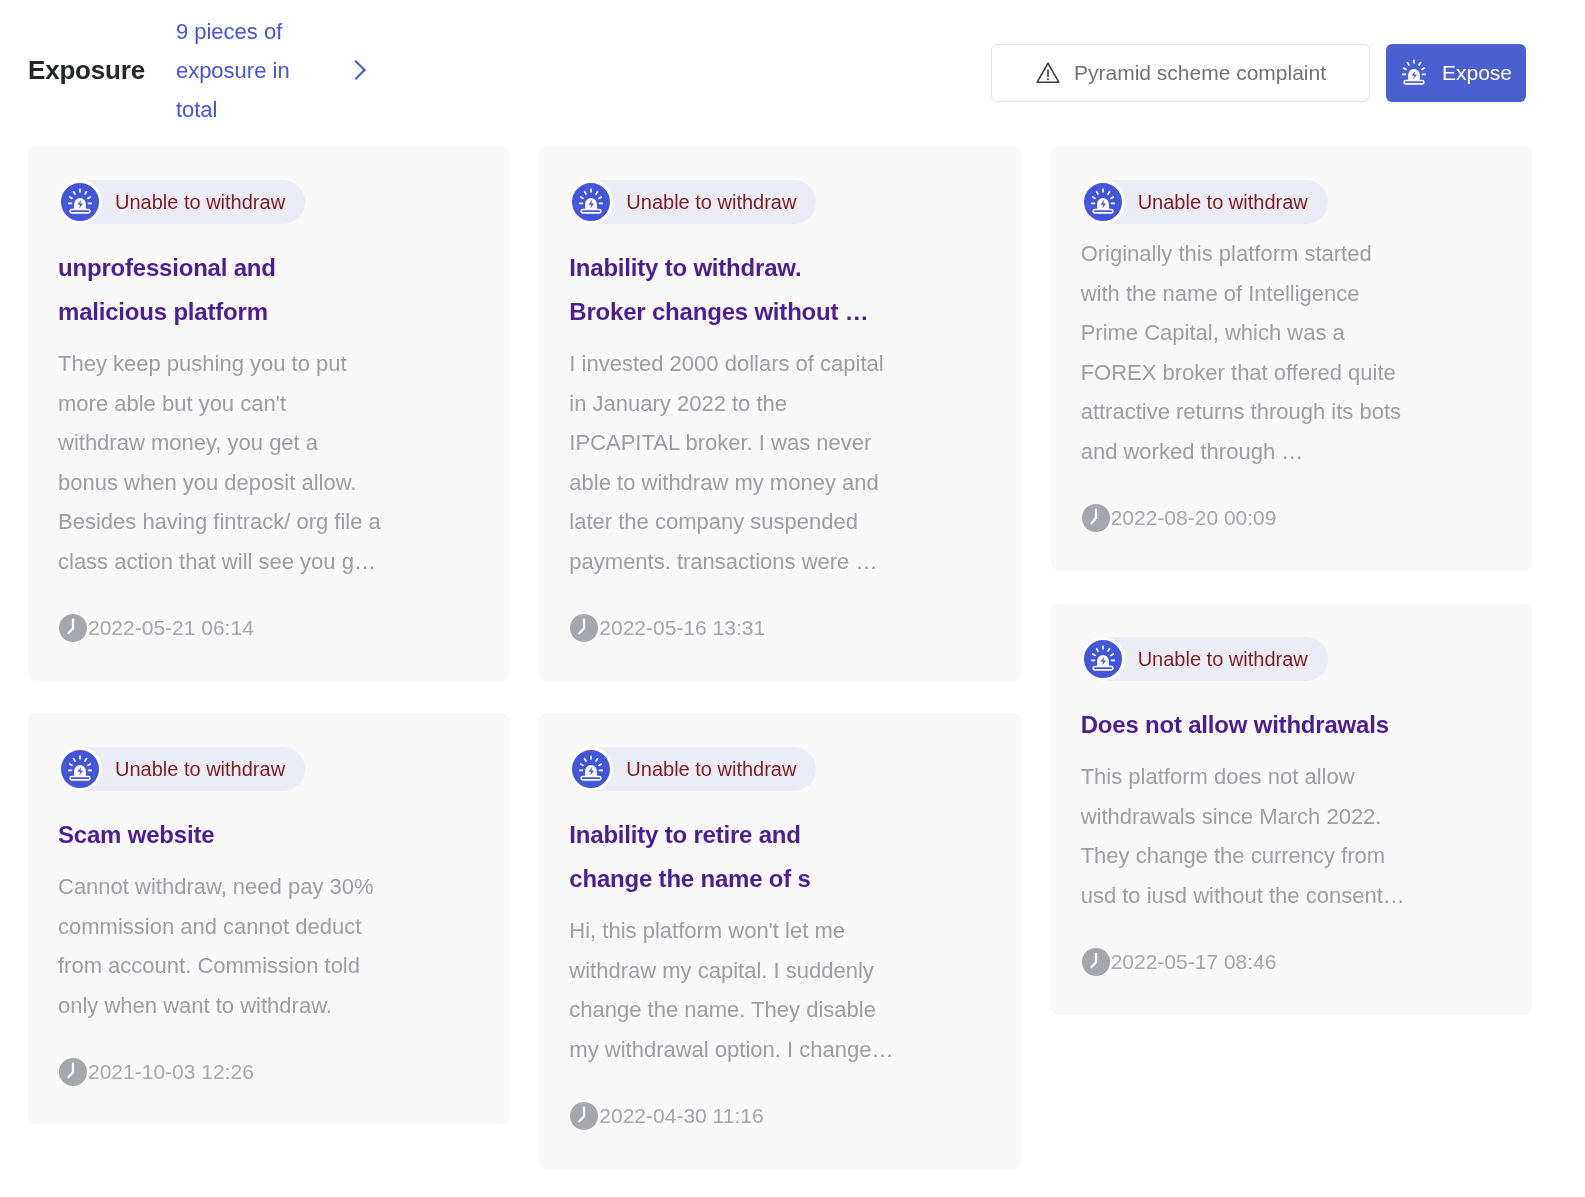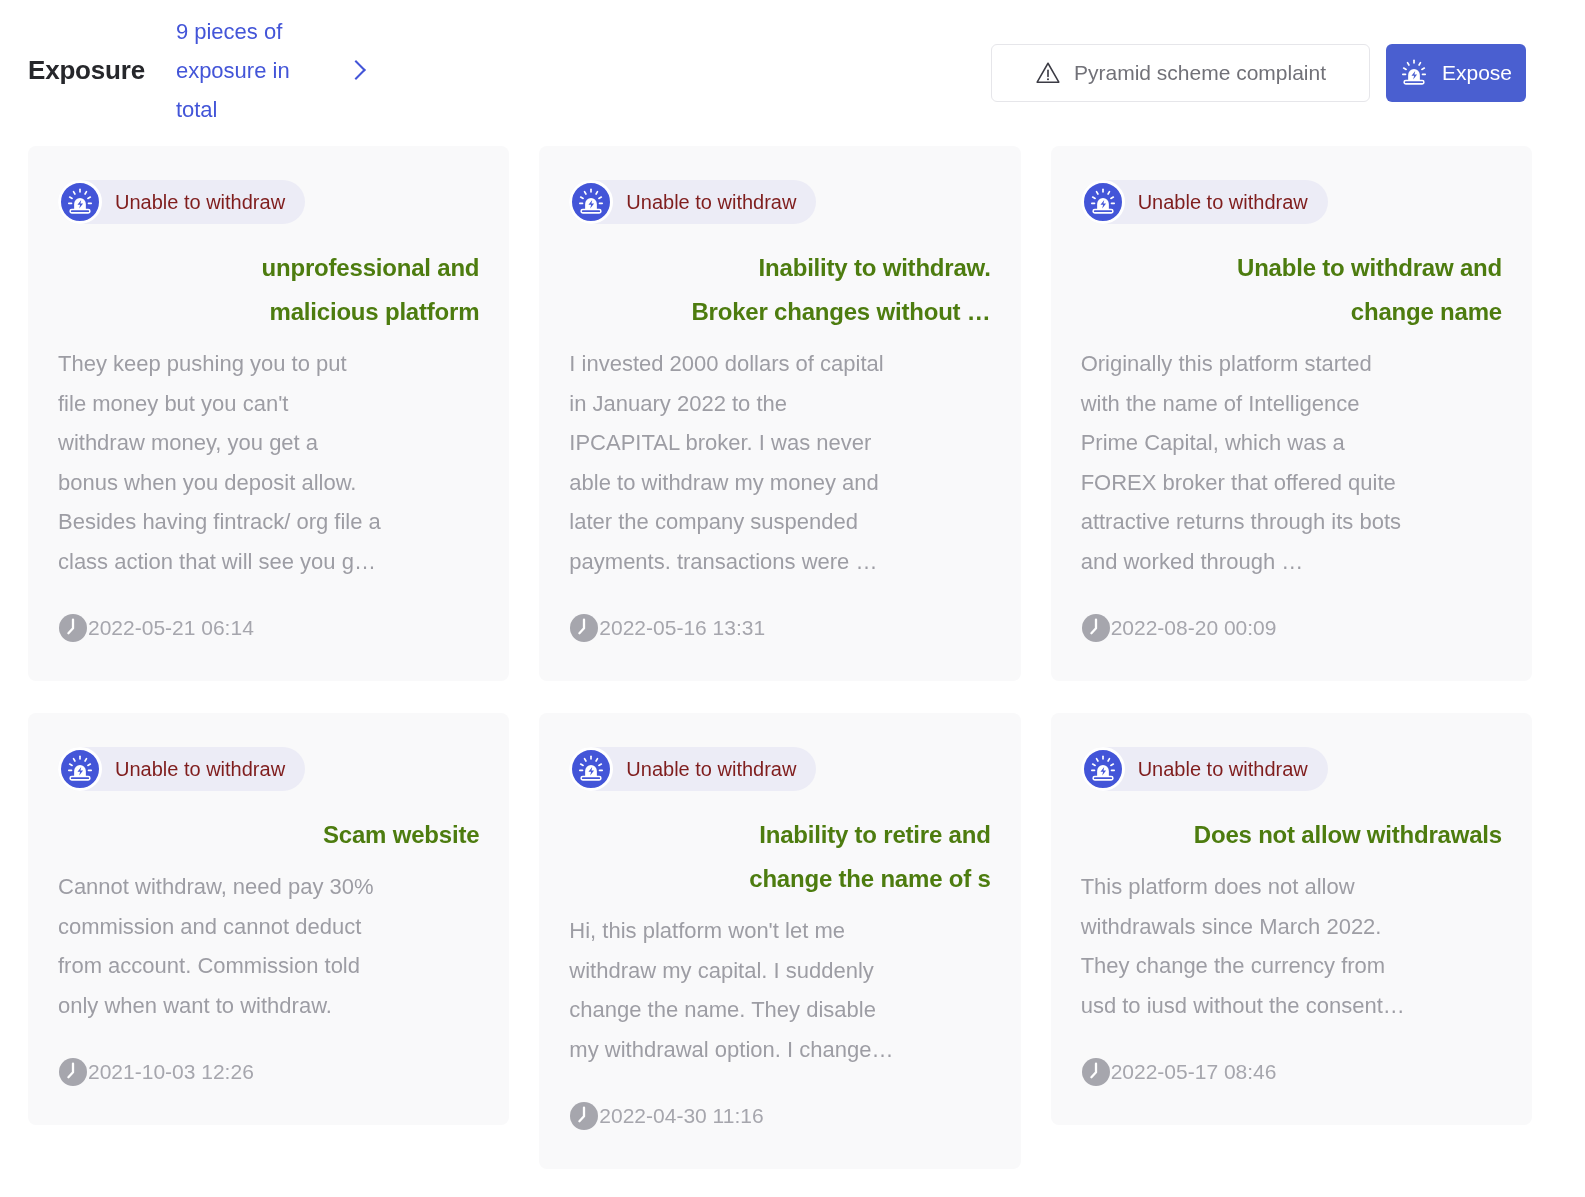--- a/index.html
+++ b/index.html
@@ -161,25 +161,24 @@
     font-size: 20px;
     color: #7f1d1d;
     white-space: nowrap;
   }
 
   .card-title {
     margin-top: 22px;
     font-size: 24px;
     font-weight: bold;
     line-height: 44px;
-    color: #4d7c0f;
+    color: #4c1d95;
     letter-spacing: -0.2px;
     white-space: nowrap;
     overflow: visible;
-    text-align: right;
   }
   .card-title .tl { display: block; }
 
   .card-body {
     margin-top: 10px;
     font-size: 22px;
     line-height: 39.5px;
     color: #9d9da4;
   }
   .card-body .bl { display: block; white-space: nowrap; }
@@ -267,21 +266,21 @@
 </svg>
           </span>
       <span class="badge-label">Unable to withdraw</span>
     </div>
     <div class="card-title">
           <span class="tl">unprofessional and</span>
           <span class="tl">malicious platform</span>
         </div>
     <div class="card-body">
           <span class="bl">They keep pushing you to put</span>
-          <span class="bl">file money but you can't</span>
+          <span class="bl">more able but you can't</span>
           <span class="bl">withdraw money, you get a</span>
           <span class="bl">bonus when you deposit allow.</span>
           <span class="bl">Besides having fintrack/ org file a</span>
           <span class="bl">class action that will see you g…</span>
         </div>
     <div class="card-footer">
       <span>
 <svg class="clock-icon" viewBox="0 0 30 30">
   <circle cx="15" cy="15" r="14" fill="#a6a6ad"></circle>
   <path d="M15 6.6 V15.2 L10.4 20.2" fill="none" stroke="#ffffff" stroke-width="2.3" stroke-linecap="round" stroke-linejoin="round"></path>
@@ -420,24 +419,20 @@
     <line x1="3.2" y1="17.6" x2="6.3" y2="17.6"></line>
     <line x1="28.8" y1="17.6" x2="25.7" y2="17.6"></line>
   </g>
   <path d="M9.3 24.2 V18.2 a6.7 6.7 0 0 1 13.4 0 v6.0 Z" fill="#ffffff"></path>
   <path d="M6.6 24.6 h18.8 a1.9 1.9 0 0 1 0 3.8 H6.6 a1.9 1.9 0 0 1 0 -3.8 Z" fill="none" stroke="#ffffff" stroke-width="1.8"></path>
   <path d="M17.4 13.6 l-4.3 5.6 h3.0 l-1.0 4.2 4.4 -5.8 h-3.0 Z" fill="#4355d8"></path>
 </svg>
           </span>
       <span class="badge-label">Unable to withdraw</span>
     </div>
-    <div class="card-title">
-          <span class="tl">Unable to withdraw and</span>
-          <span class="tl">change name</span>
-        </div>
     <div class="card-body">
           <span class="bl">Originally this platform started</span>
           <span class="bl">with the name of Intelligence</span>
           <span class="bl">Prime Capital, which was a</span>
           <span class="bl">FOREX broker that offered quite</span>
           <span class="bl">attractive returns through its bots</span>
           <span class="bl">and worked through …</span>
         </div>
     <div class="card-footer">
       <span>

